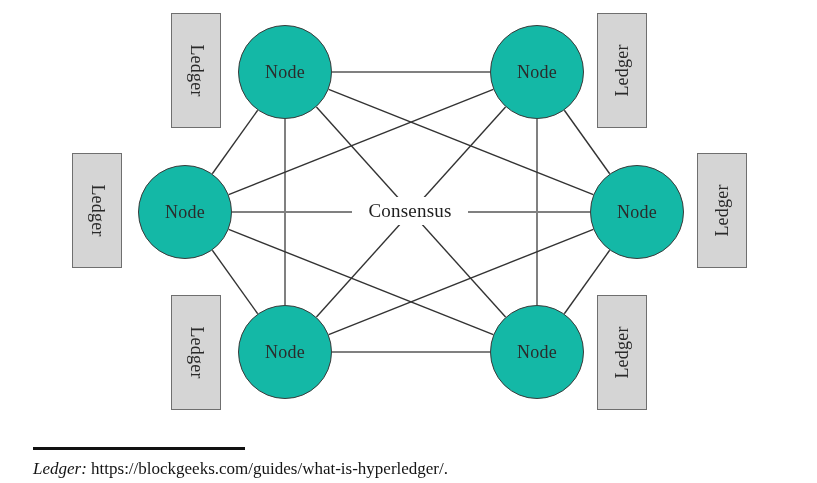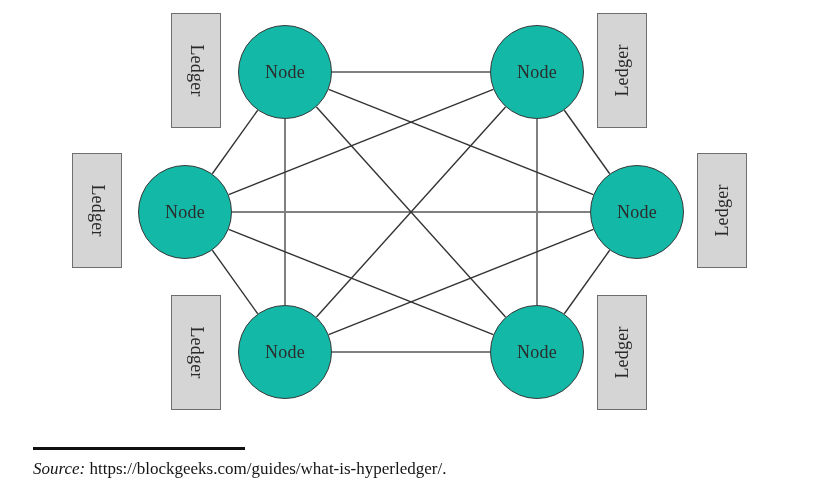--- a/index.html
+++ b/index.html
@@ -167,21 +167,22 @@
       <div class="ledger-box" style="left: 697px; top: 153px; width: 50px; height: 115px;">
         <span class="ledger-label rot-ccw">Ledger</span>
       </div>
       <div class="ledger-box" style="left: 171px; top: 295px; width: 50px; height: 115px;">
         <span class="ledger-label rot-cw">Ledger</span>
       </div>
       <div class="ledger-box" style="left: 597px; top: 295px; width: 50px; height: 115px;">
         <span class="ledger-label rot-ccw">Ledger</span>
       </div>
     </div>
+  <div id="consensus-label">Consensus</div>
 </div>
 
 <div id="caption-area">
   <div id="caption-rule"></div>
   <div id="caption-text">
-    <span class="src-word">Source:</span>
+    <span class="src-word">Ledger:</span>
     <span>https://blockgeeks.com/guides/what-is-hyperledger/.</span>
   </div>
 </div>
 
 </body></html>

